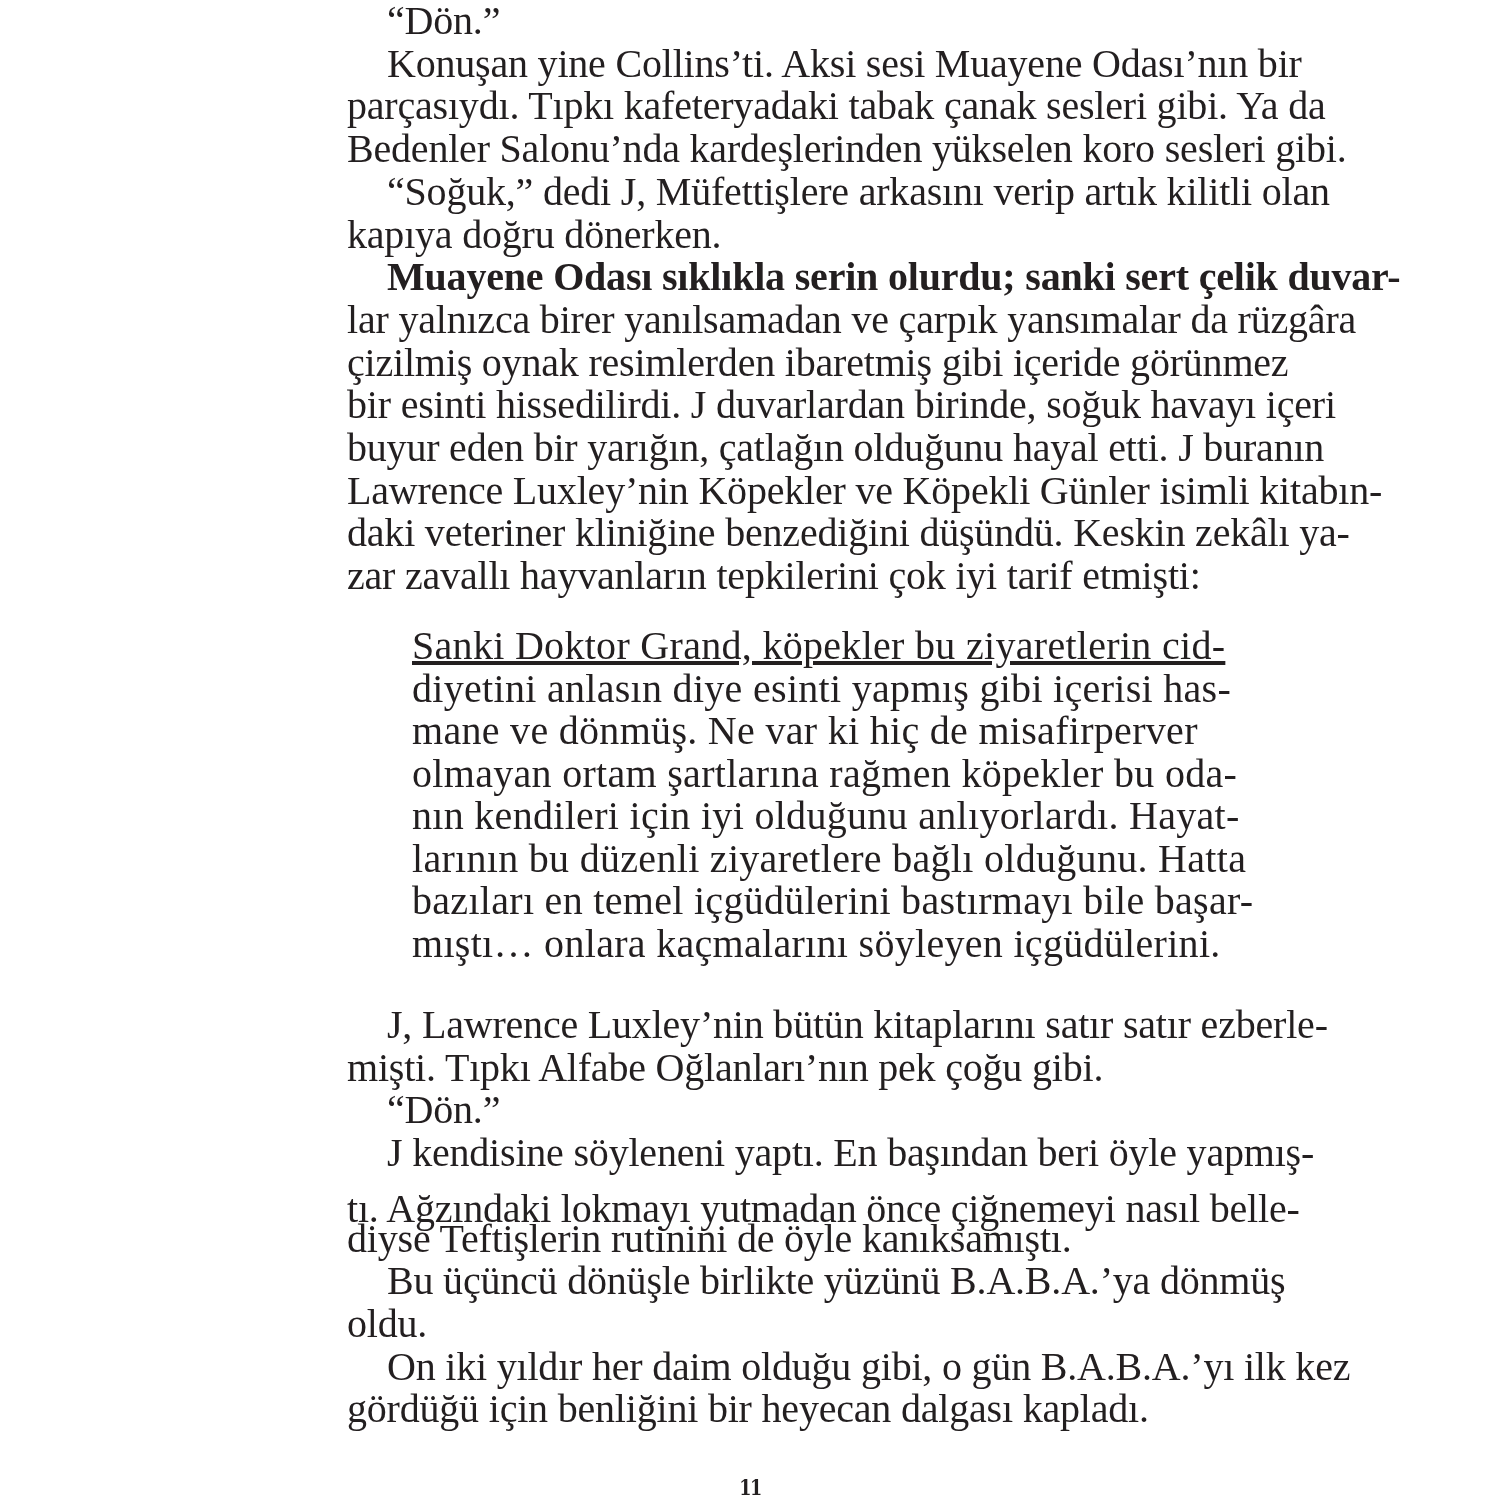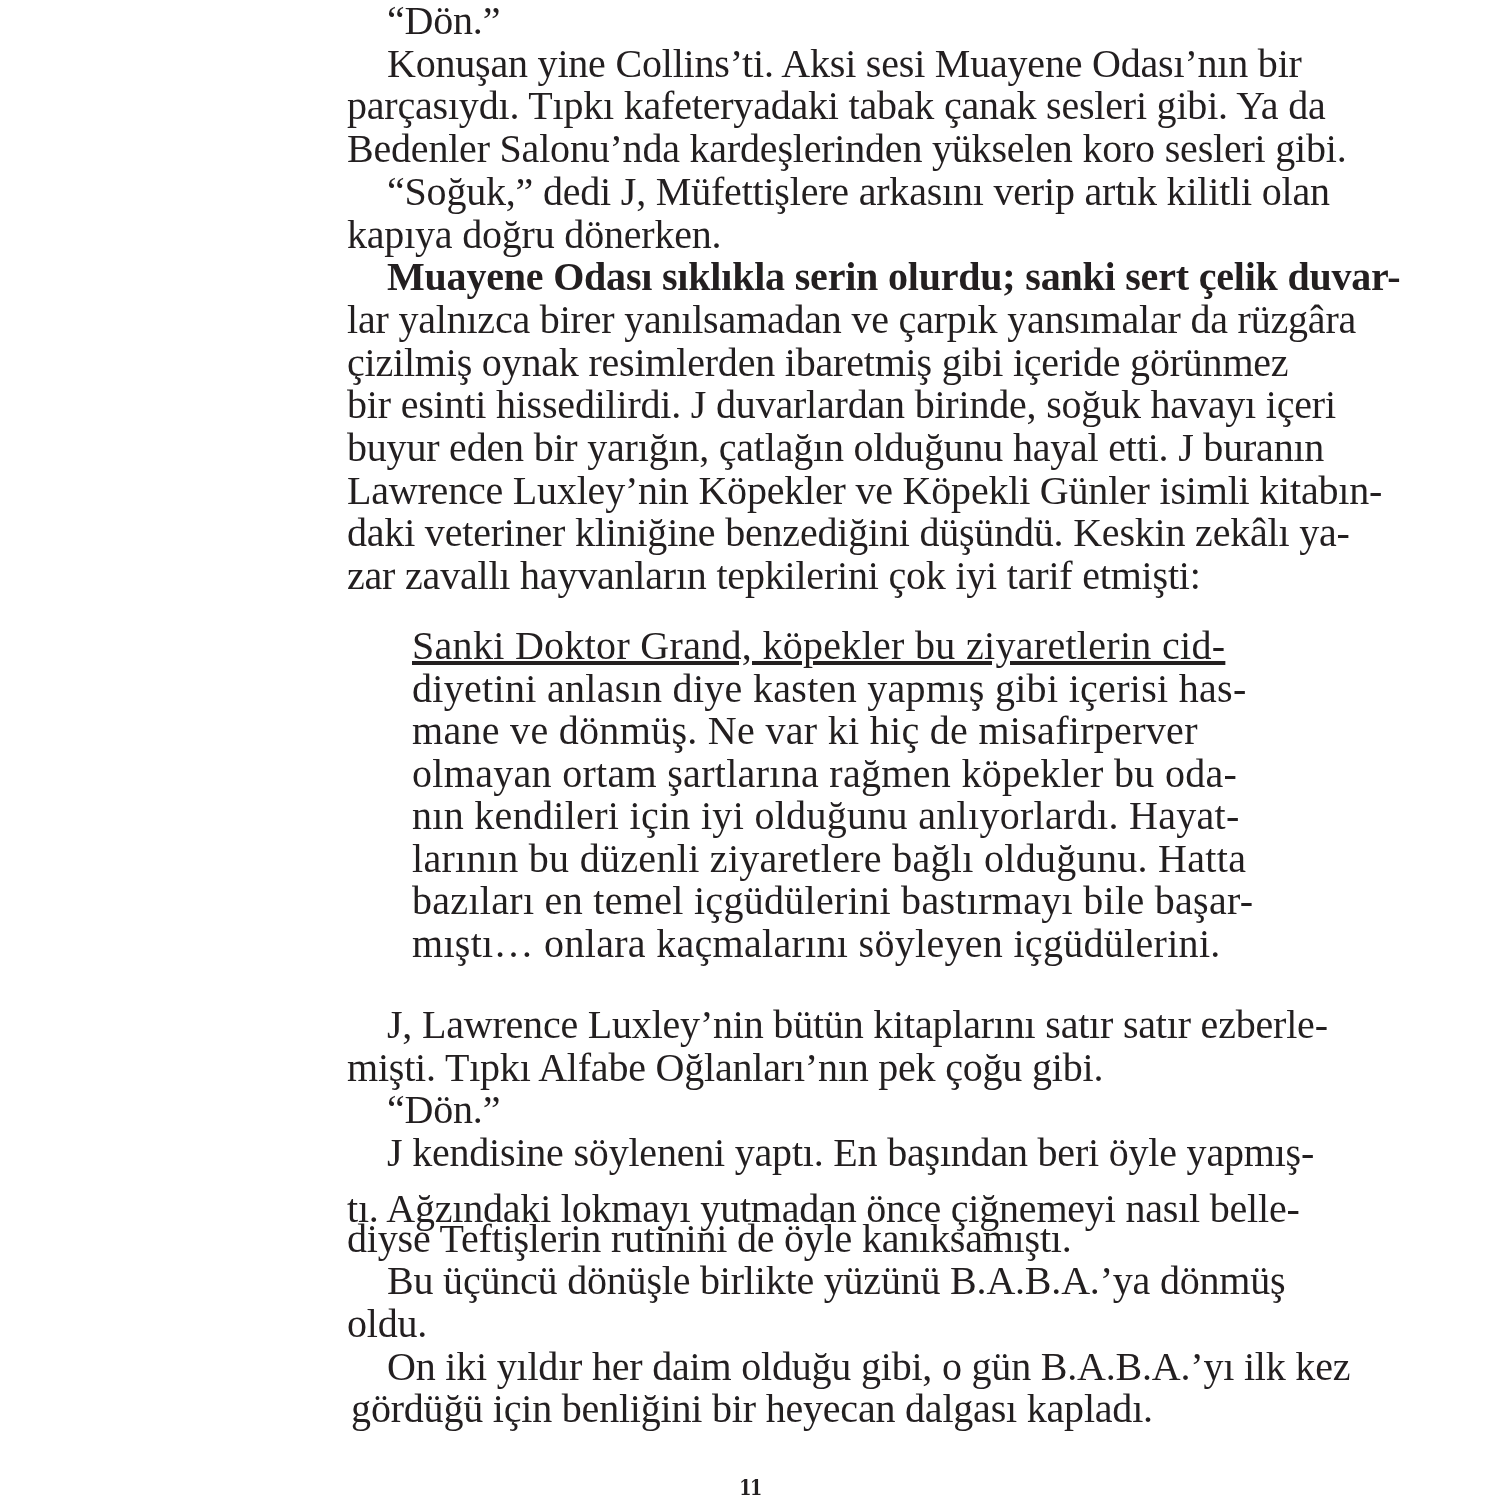--- a/index.html
+++ b/index.html
@@ -79,35 +79,35 @@
     </div>
   <div id="italic-line" class="line" style="top: 469.7px;">
     <span>Lawrence Luxley’nin </span><span class="ital">Köpekler ve Köpekli Günler</span><span> isimli kitabın-</span>
   </div>
   <div id="body-text-b">
       <div class="line justify" style="top: 512.4px;">daki veteriner kliniğine benzediğini düşündü. Keskin zekâlı ya-</div>
       <div class="line" style="top: 555.1px;">zar zavallı hayvanların tepkilerini çok iyi tarif etmişti:</div>
     </div>
   <div id="quote-block" class="quote">
       <div class="line justify" style="top: 625px; text-decoration: underline;">Sanki Doktor Grand, köpekler bu ziyaretlerin cid-</div>
-      <div class="line justify" style="top: 667.5px;">diyetini anlasın diye kasten yapmış gibi içerisi has-</div>
+      <div class="line justify" style="top: 667.5px;">diyetini anlasın diye esinti yapmış gibi içerisi has-</div>
       <div class="line justify" style="top: 710px;">mane ve dönmüş. Ne var ki hiç de misafirperver</div>
       <div class="line justify" style="top: 752.5px;">olmayan ortam şartlarına rağmen köpekler bu oda-</div>
       <div class="line justify" style="top: 795px;">nın kendileri için iyi olduğunu anlıyorlardı. Hayat-</div>
       <div class="line justify" style="top: 837.5px;">larının bu düzenli ziyaretlere bağlı olduğunu. Hatta</div>
       <div class="line justify" style="top: 880px;">bazıları en temel içgüdülerini bastırmayı bile başar-</div>
       <div class="line" style="top: 922.5px;">mıştı… onlara kaçmalarını söyleyen içgüdülerini.</div>
     </div>
   <div id="body-text-2">
       <div class="line justify indent" style="top: 1004px;">J, Lawrence Luxley’nin bütün kitaplarını satır satır ezberle-</div>
       <div class="line" style="top: 1046.7px;">mişti. Tıpkı Alfabe Oğlanları’nın pek çoğu gibi.</div>
       <div class="line indent" style="top: 1089.4px;">“Dön.”</div>
       <div class="line justify indent" style="top: 1132.1px;">J kendisine söyleneni yaptı. En başından beri öyle yapmış-</div>
       <div class="line justify" style="top: 1174.8px; margin-top: 13px;">tı. Ağzındaki lokmayı yutmadan önce çiğnemeyi nasıl belle-</div>
       <div class="line" style="top: 1217.5px;">diyse Teftişlerin rutinini de öyle kanıksamıştı.</div>
       <div class="line justify indent" style="top: 1260.2px;">Bu üçüncü dönüşle birlikte yüzünü B.A.B.A.’ya dönmüş</div>
       <div class="line" style="top: 1302.9px;">oldu.</div>
       <div class="line justify indent" style="top: 1345.6px;">On iki yıldır her daim olduğu gibi, o gün B.A.B.A.’yı ilk kez</div>
-      <div class="line" style="top: 1388.3px; text-align: center;">gördüğü için benliğini bir heyecan dalgası kapladı.</div>
+      <div class="line" style="top: 1388.3px;">gördüğü için benliğini bir heyecan dalgası kapladı.</div>
     </div>
 </div>
 
 <div class="page-number">11</div>
 
 </body></html>

